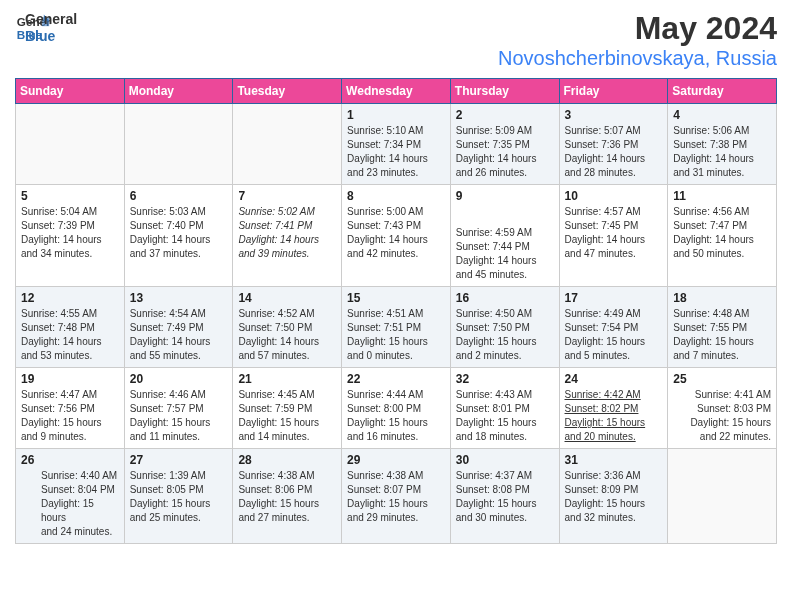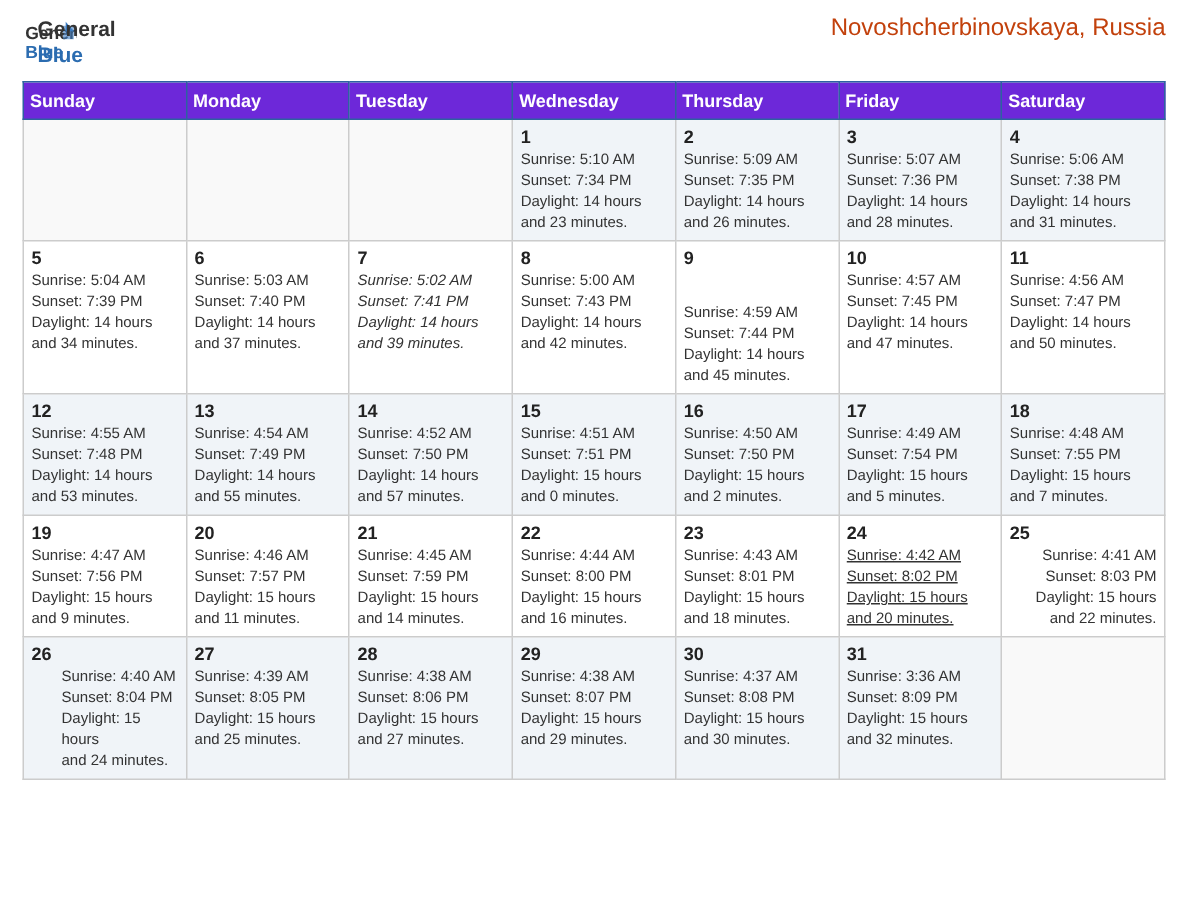--- a/index.html
+++ b/index.html
@@ -32,30 +32,30 @@
     }
     .title-block {
       text-align: right;
     }
     .main-title {
       font-size: 32px;
       font-weight: bold;
       color: #333;
     }
     .subtitle {
-      font-size: 16px;
-      color: #c2410c;
+      font-size: 20px;
+      color: #3b82f6;
     }
     .calendar {
       width: 100%;
       border-collapse: collapse;
       font-size: 10.5px;
     }
     .calendar thead th {
-      background: #6d28d9;
+      background: #ec4899;
       color: #fff;
       padding: 5px 4px;
       text-align: left;
       font-size: 12px;
       font-weight: bold;
       border: 1px solid #2d62a0;
     }
     .calendar tbody td {
       vertical-align: top;
       border: 1px solid #ccc;
@@ -97,20 +97,21 @@
         <text x="2" y="32" font-size="13" font-weight="bold" fill="#2b6cb0" font-family="Arial">Blue</text>
         <polygon points="32,5 38,12 32,12" fill="#3a7abf"></polygon>
         <polygon points="30,8 38,8 38,18 30,18" fill="#3a7abf" opacity="0.6"></polygon>
       </svg>
       <div style="margin-left:-30px">
         <div style="font-size:14px;font-weight:bold;color:#333;line-height:1.2">General</div>
         <div style="font-size:14px;font-weight:bold;color:#2b6cb0;line-height:1.2">Blue</div>
       </div>
     </div>
     <div class="title-block">
+      <div class="main-title">May 2024</div>
       <div class="subtitle">Novoshcherbinovskaya, Russia</div>
     </div>
   </div>
 
   <table class="calendar">
     <thead>
       <tr id="days-header">
           <th>Sunday</th>
           <th>Monday</th>
           <th>Tuesday</th>
@@ -279,21 +280,21 @@
 and 14 minutes.</div>
           </td>
           <td>
             <span class="day-number">22</span>
             <div class="day-info" style="white-space: pre-line;">Sunrise: 4:44 AM
 Sunset: 8:00 PM
 Daylight: 15 hours
 and 16 minutes.</div>
           </td>
           <td>
-            <span class="day-number">23</span>
+            <span class="day-number">32</span>
             <div class="day-info" style="white-space: pre-line;">Sunrise: 4:43 AM
 Sunset: 8:01 PM
 Daylight: 15 hours
 and 18 minutes.</div>
           </td>
           <td>
             <span class="day-number">24</span>
             <div class="day-info" style="white-space: pre-line; text-decoration: underline;">Sunrise: 4:42 AM
 Sunset: 8:02 PM
 Daylight: 15 hours
@@ -310,21 +311,21 @@
         <tr>
           <td>
             <span class="day-number">26</span>
             <div class="day-info" style="white-space: pre-line; margin-left: 20px;">Sunrise: 4:40 AM
 Sunset: 8:04 PM
 Daylight: 15 hours
 and 24 minutes.</div>
           </td>
           <td>
             <span class="day-number">27</span>
-            <div class="day-info" style="white-space: pre-line;">Sunrise: 4:39 AM
+            <div class="day-info" style="white-space: pre-line;">Sunrise: 1:39 AM
 Sunset: 8:05 PM
 Daylight: 15 hours
 and 25 minutes.</div>
           </td>
           <td>
             <span class="day-number">28</span>
             <div class="day-info" style="white-space: pre-line;">Sunrise: 4:38 AM
 Sunset: 8:06 PM
 Daylight: 15 hours
 and 27 minutes.</div>

